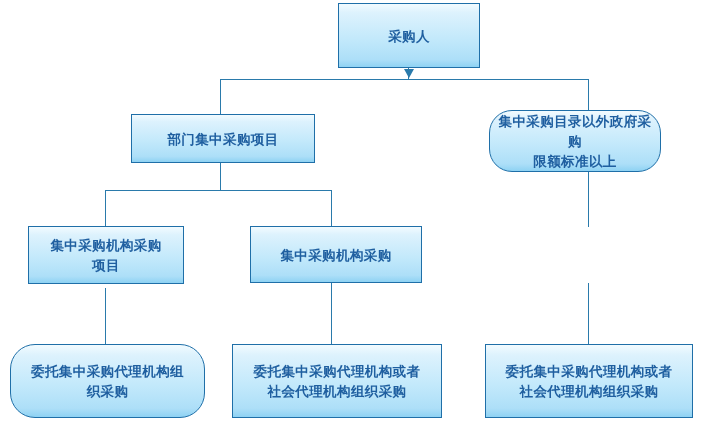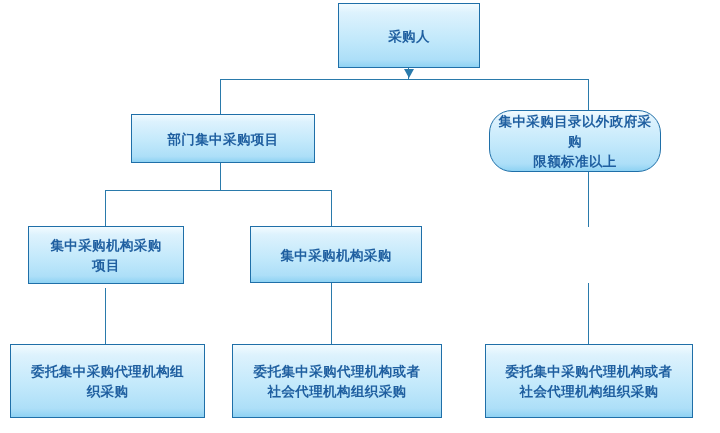--- a/index.html
+++ b/index.html
@@ -94,21 +94,21 @@
   <div class="node" style="left:28px; top:226px; width:156px; height:58px;">
     <span class="label">集中采购机构采购
 项目</span>
   </div>
 
   <div class="node" style="left:250px; top:226px; width:172px; height:57px;">
     <span class="label">集中采购机构采购</span>
   </div>
 
 
-  <div class="node" style="left:10px; top:344px; width:195px; height:74px;">
+  <div class="node" style="left:10px; top:344px; width:195px; height:74px;border-radius:25px;">
     <span class="label">委托集中采购代理机构组
 织采购</span>
   </div>
 
   <div class="node" style="left:232px; top:344px; width:210px; height:74px;">
     <span class="label">委托集中采购代理机构或者
 社会代理机构组织采购</span>
   </div>
 
   <div class="node" style="left:485px; top:344px; width:208px; height:74px;">

